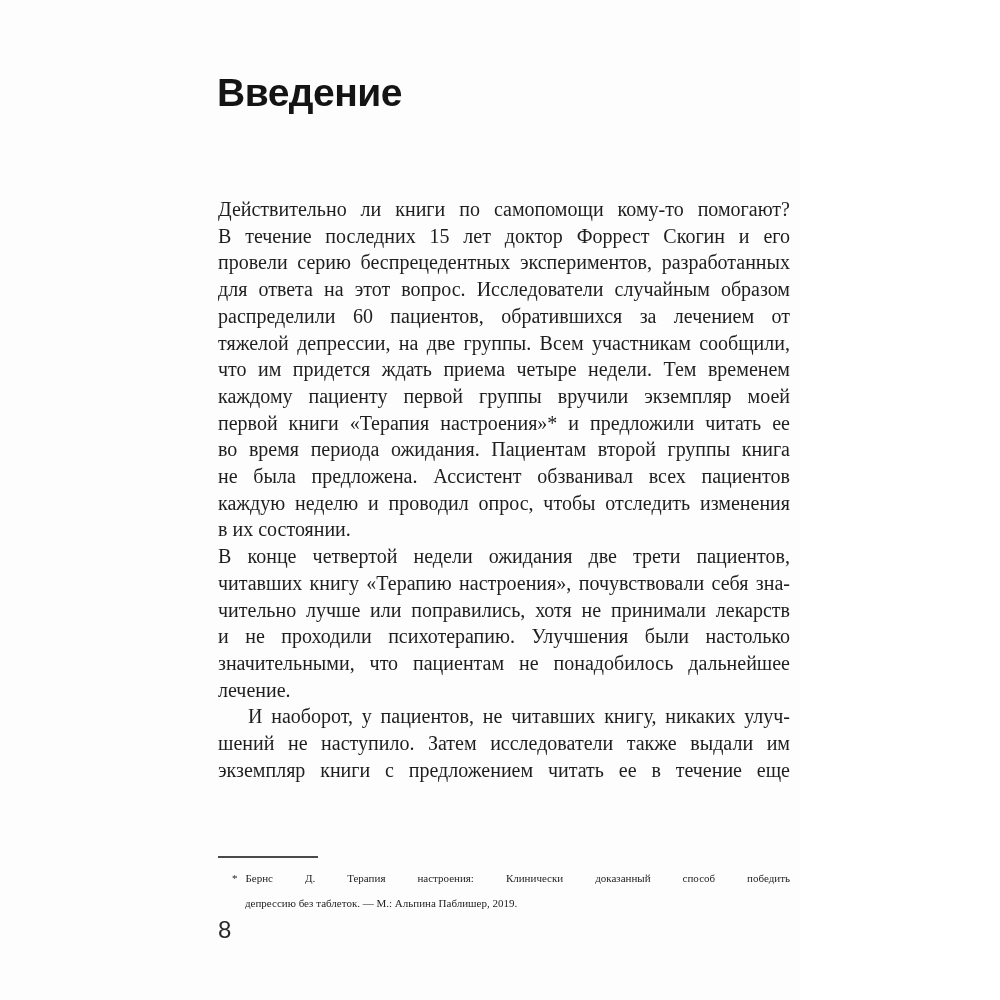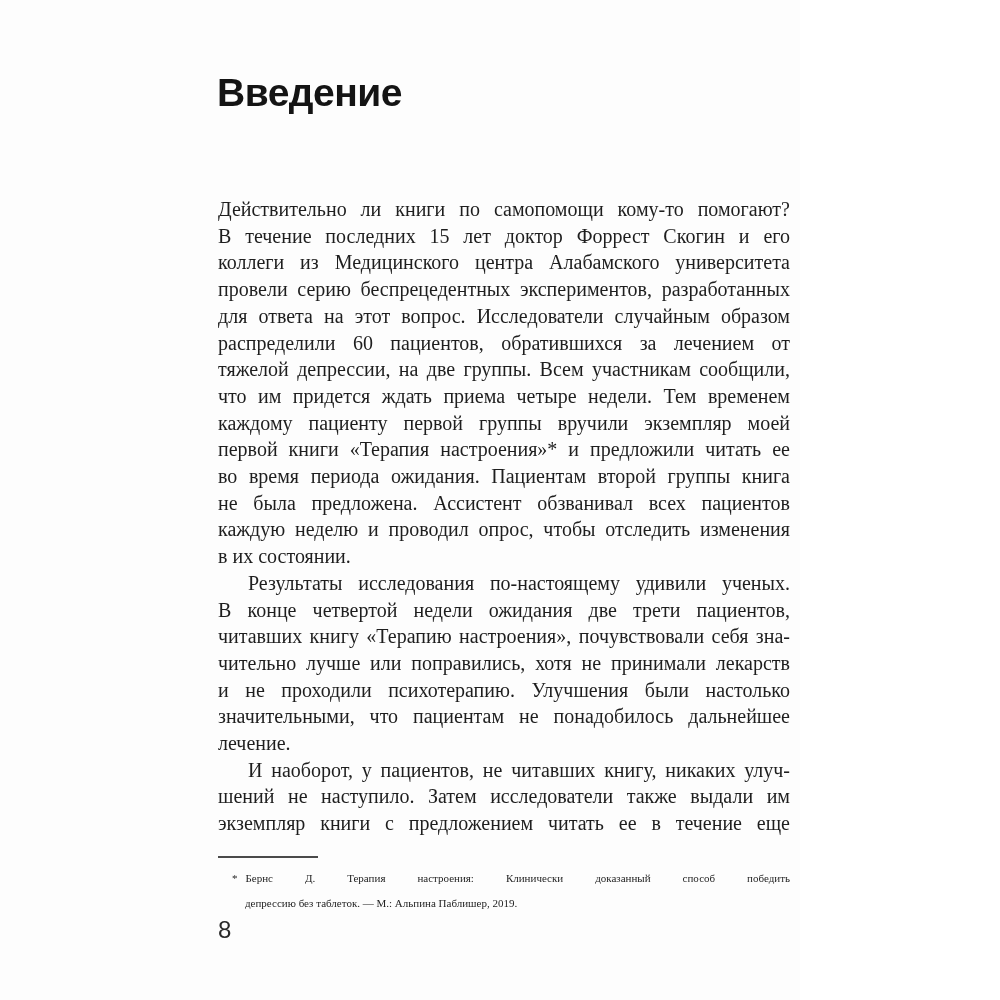--- a/index.html
+++ b/index.html
@@ -88,33 +88,31 @@
 </head>
 <body>
 
 <div class="page">
 
   <h1 class="title">Введение</h1>
 
   <div class="body-text">
       <div class="line">Действительно ли книги по самопомощи кому-то помогают?</div>
       <div class="line">В течение последних 15 лет доктор Форрест Скогин и его</div>
-      <div class="line">коллеги из Медицинского центра Алабамского университета</div>
       <div class="line">провели серию беспрецедентных экспериментов, разработанных</div>
       <div class="line">для ответа на этот вопрос. Исследователи случайным образом</div>
       <div class="line">распределили 60 пациентов, обратившихся за лечением от</div>
       <div class="line">тяжелой депрессии, на две группы. Всем участникам сообщили,</div>
       <div class="line">что им придется ждать приема четыре недели. Тем временем</div>
       <div class="line">каждому пациенту первой группы вручили экземпляр моей</div>
       <div class="line">первой книги «Терапия настроения»* и предложили читать ее</div>
       <div class="line">во время периода ожидания. Пациентам второй группы книга</div>
       <div class="line">не была предложена. Ассистент обзванивал всех пациентов</div>
       <div class="line">каждую неделю и проводил опрос, чтобы отследить изменения</div>
       <div class="line endpara">в их состоянии.</div>
-      <div class="line indent">Результаты исследования по-настоящему удивили ученых.</div>
       <div class="line">В конце четвертой недели ожидания две трети пациентов,</div>
       <div class="line">читавших книгу «Терапию настроения», почувствовали себя зна-</div>
       <div class="line">чительно лучше или поправились, хотя не принимали лекарств</div>
       <div class="line">и не проходили психотерапию. Улучшения были настолько</div>
       <div class="line">значительными, что пациентам не понадобилось дальнейшее</div>
       <div class="line endpara">лечение.</div>
       <div class="line indent">И наоборот, у пациентов, не читавших книгу, никаких улуч-</div>
       <div class="line">шений не наступило. Затем исследователи также выдали им</div>
       <div class="line">экземпляр книги с предложением читать ее в течение еще</div>
     </div>

